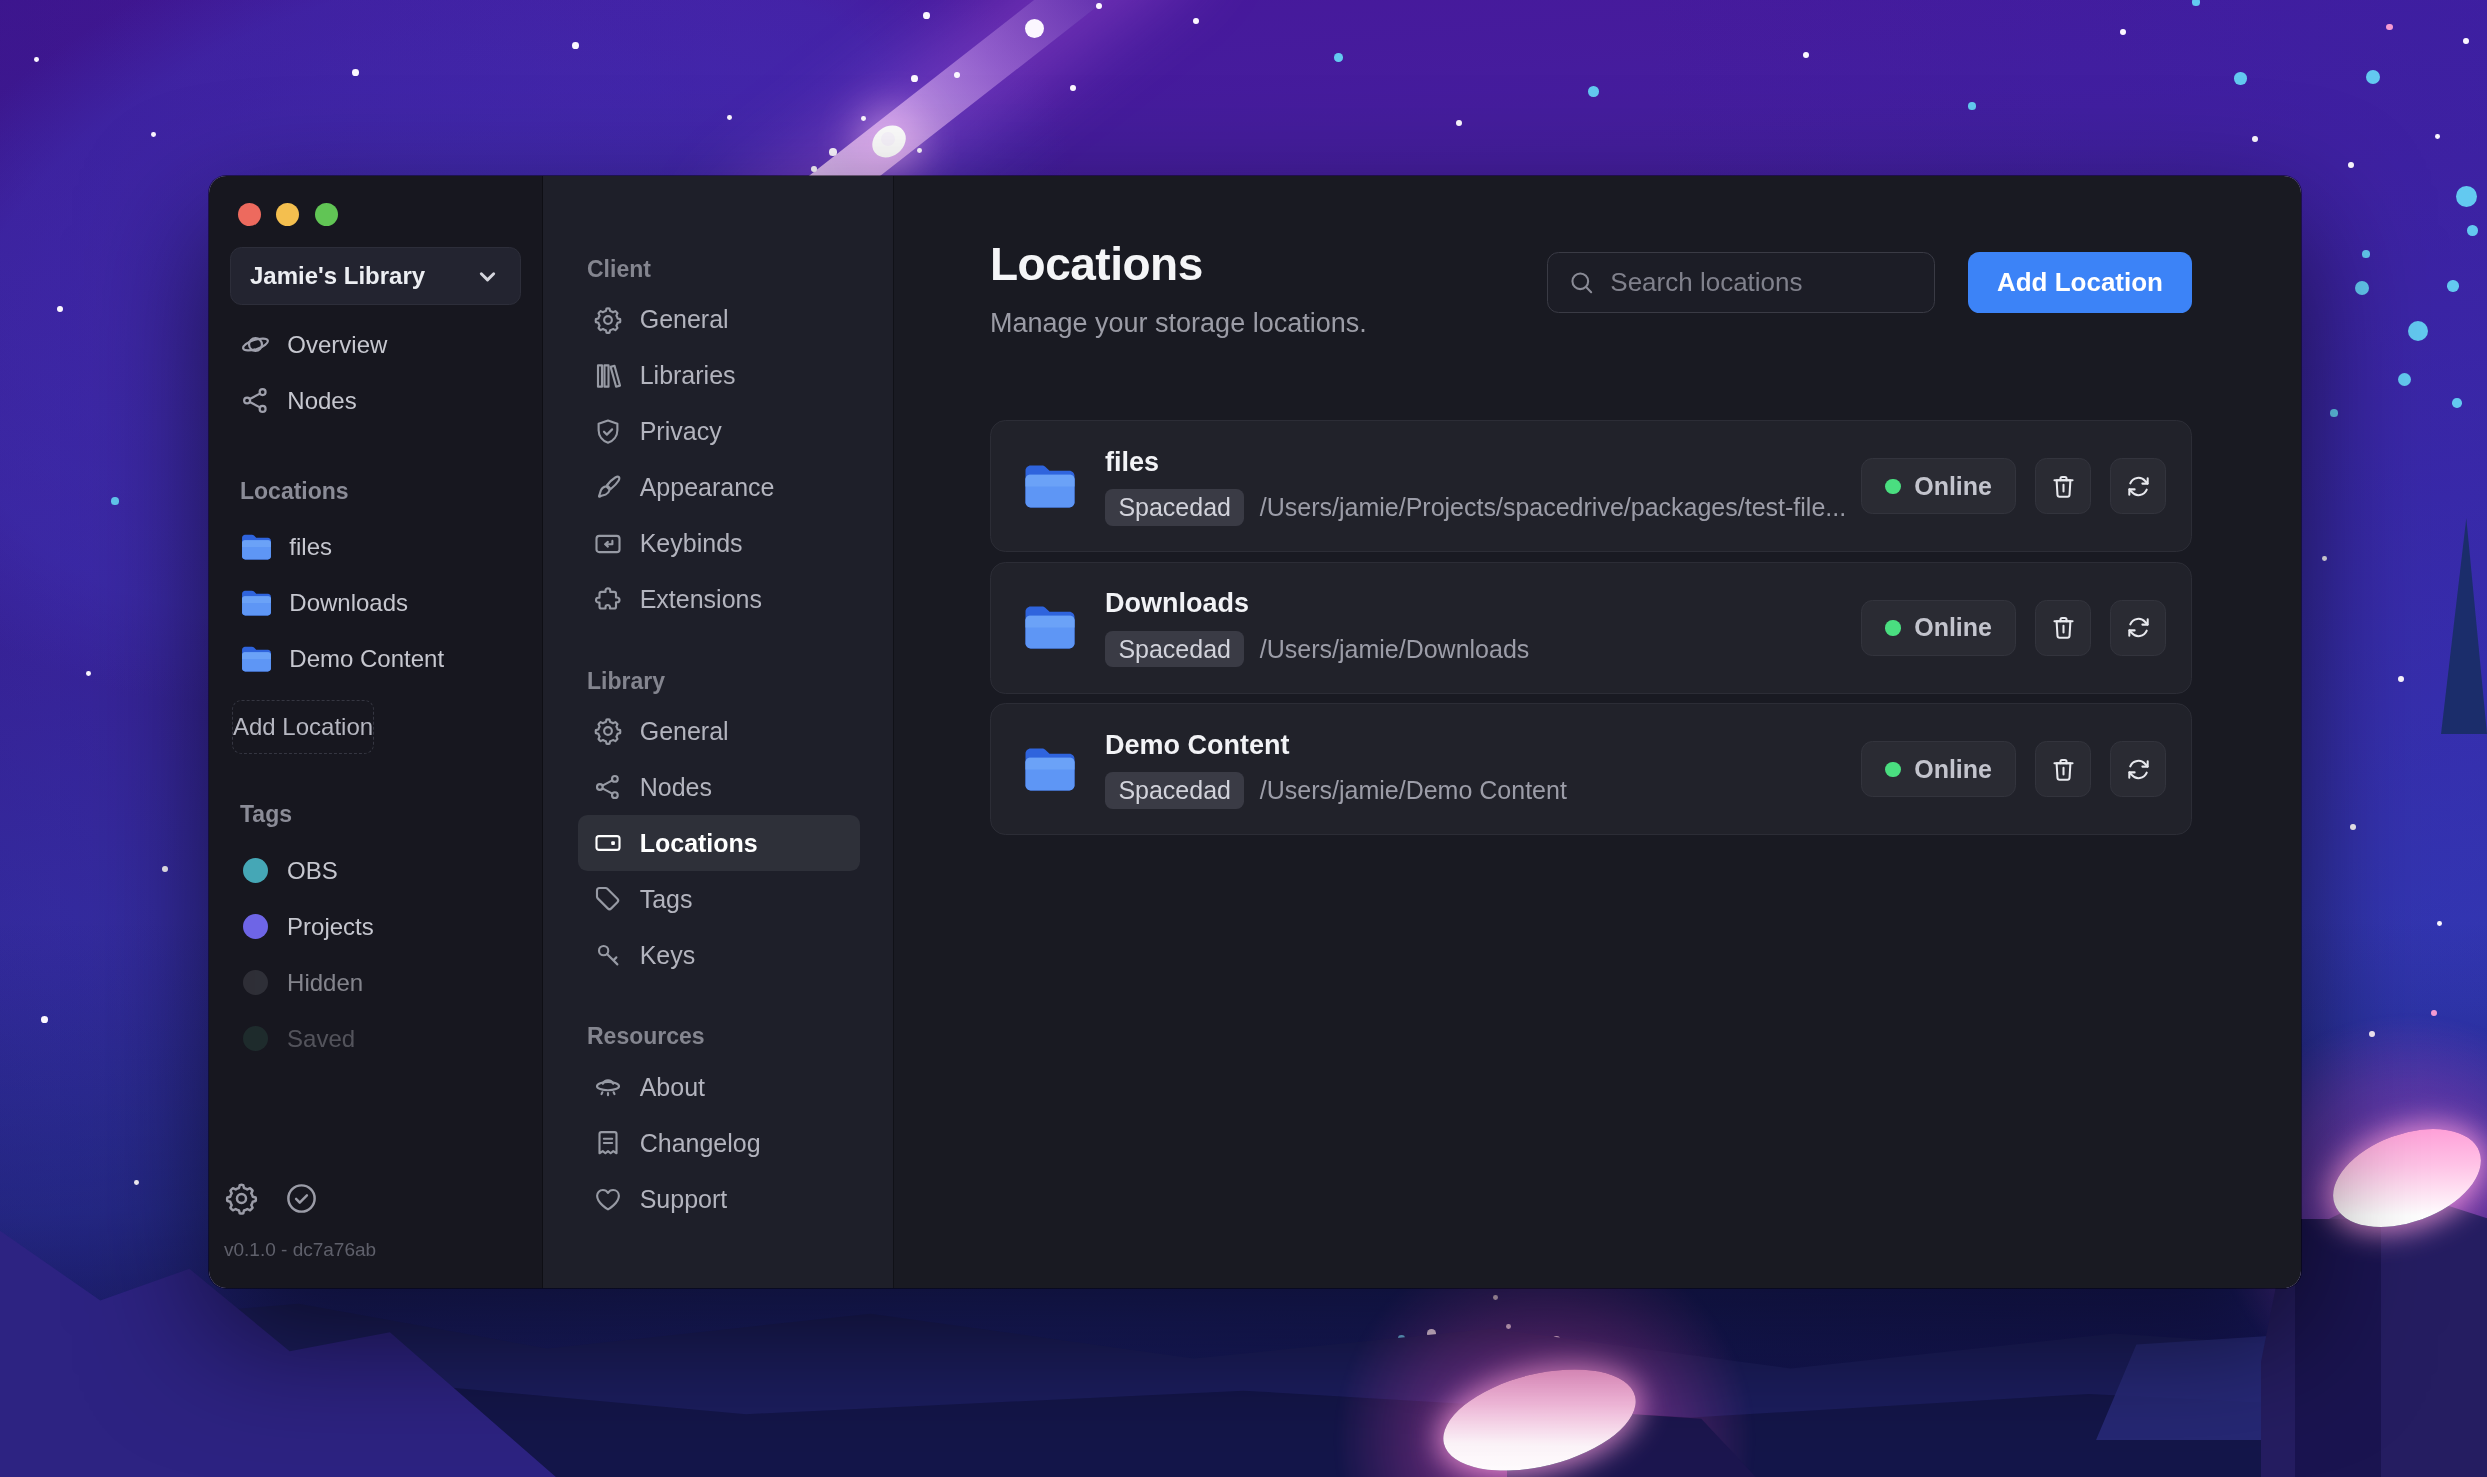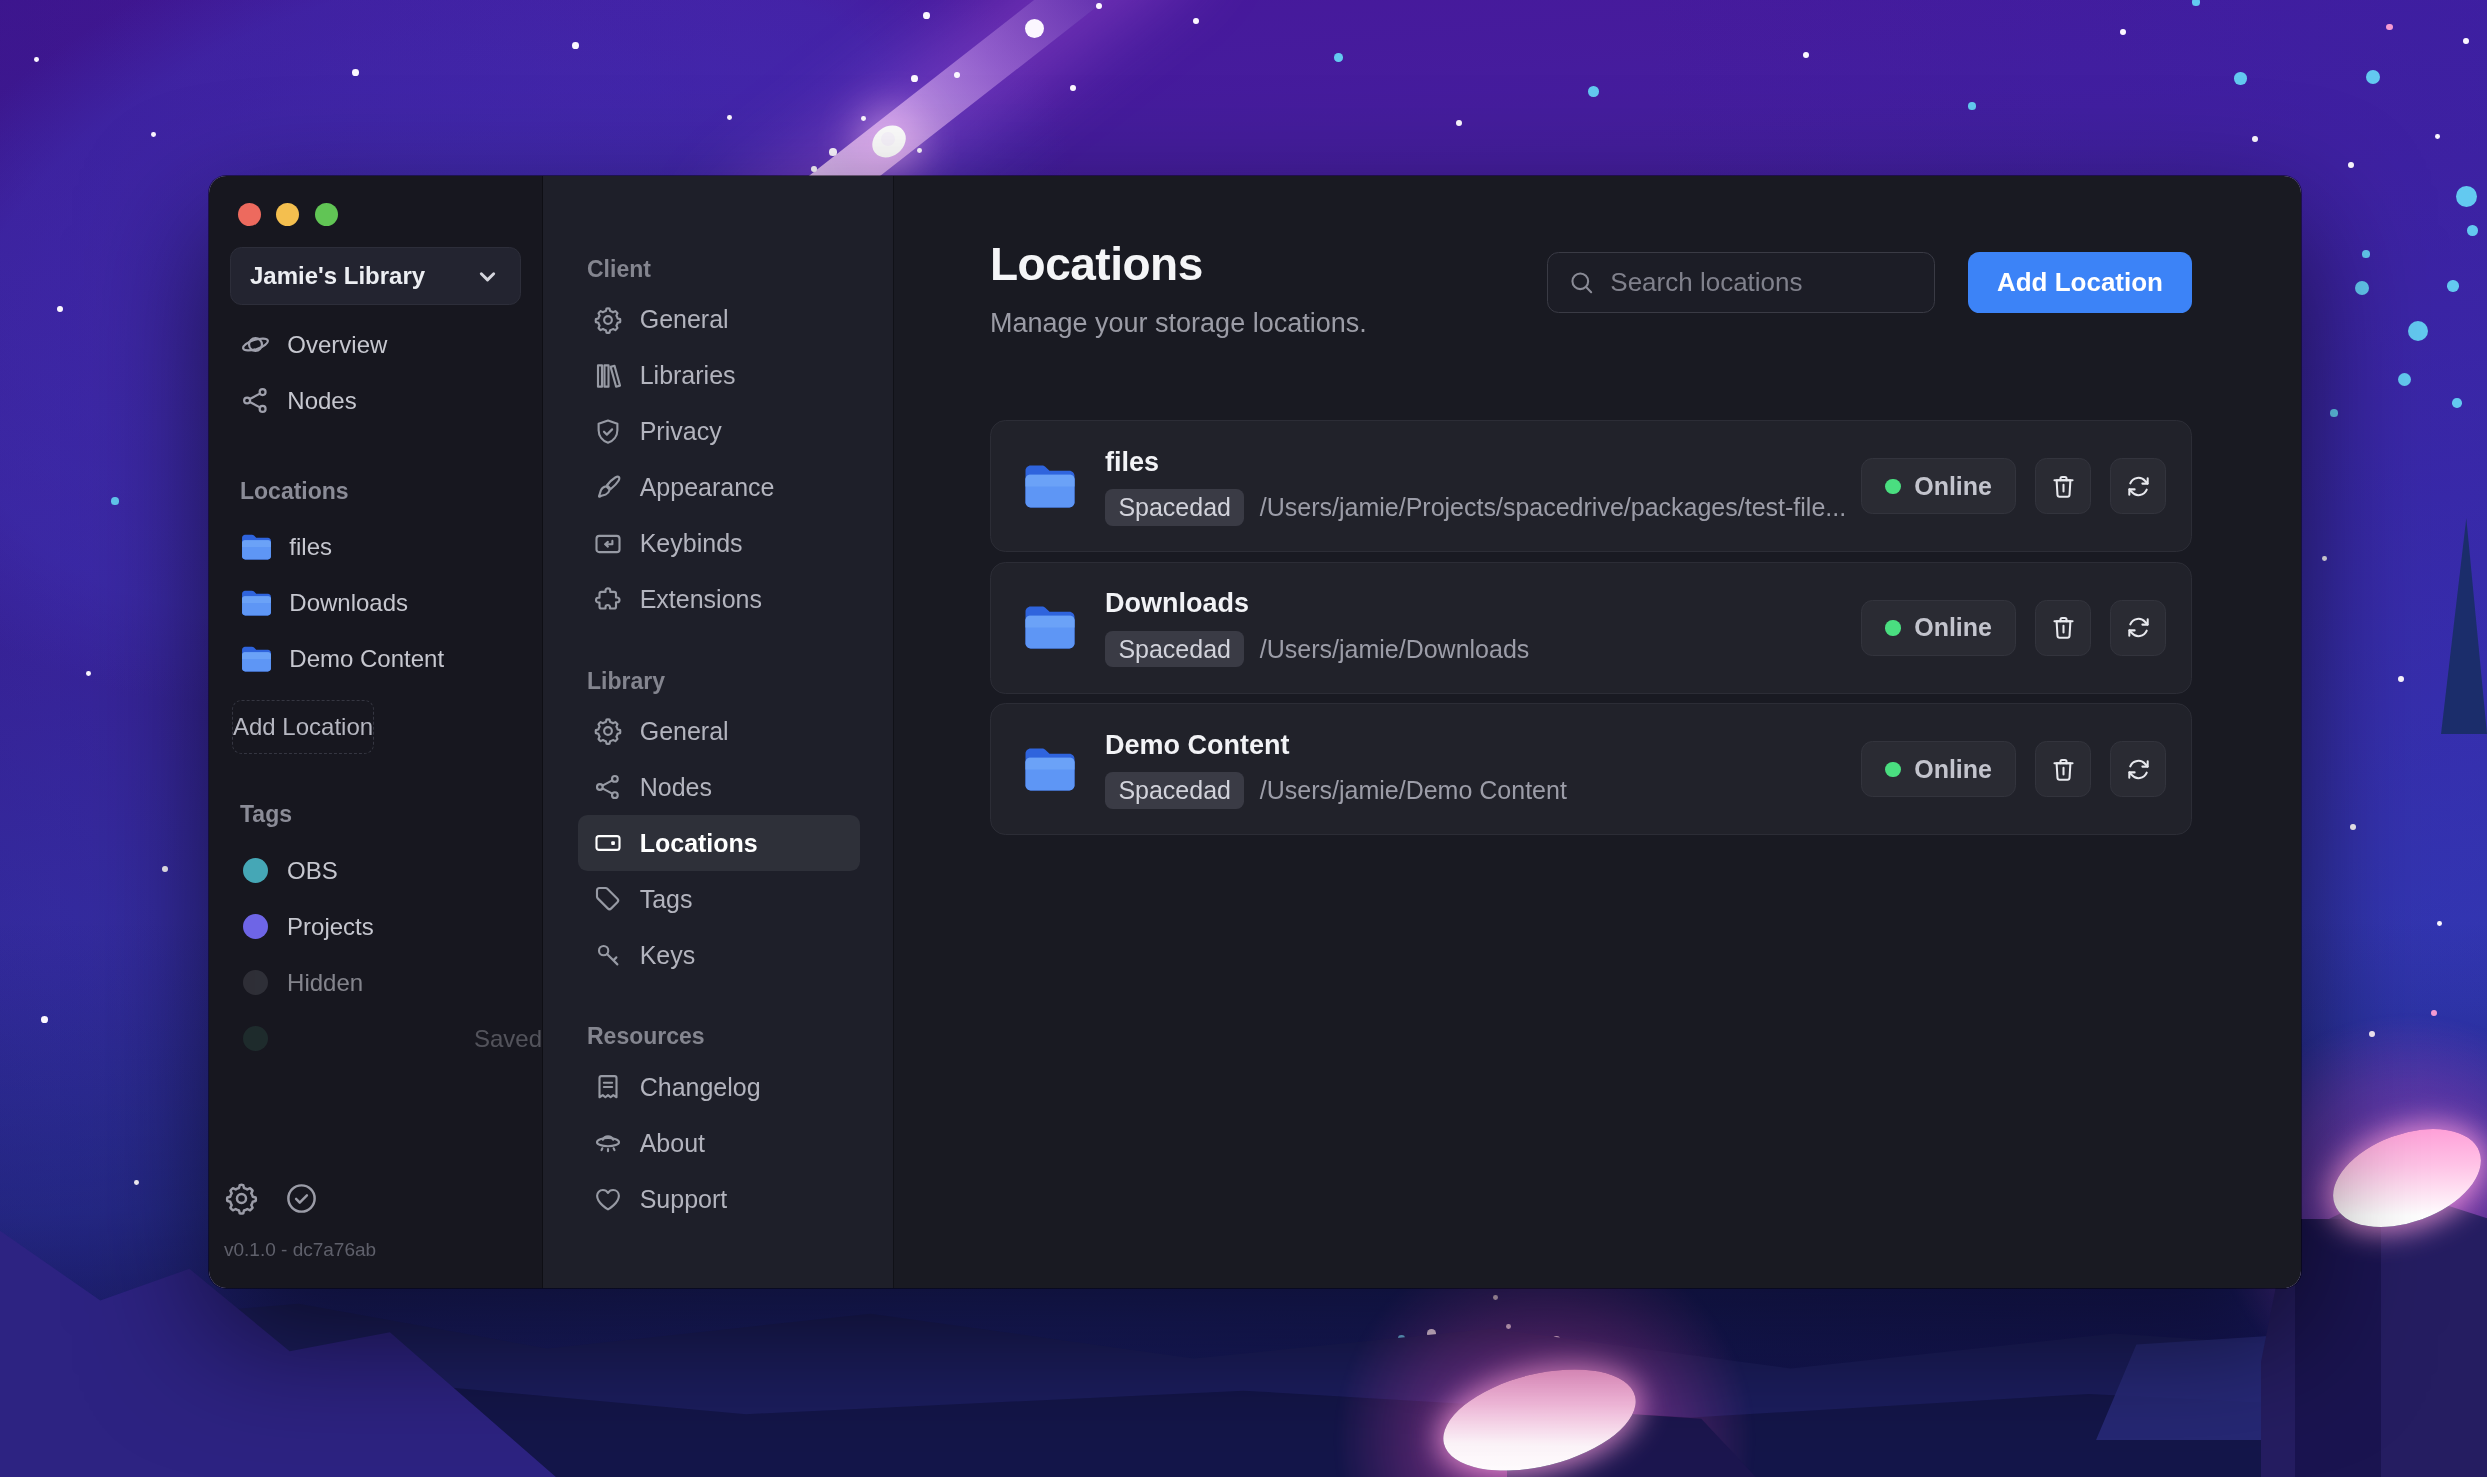--- a/index.html
+++ b/index.html
@@ -301,21 +301,21 @@
     <span class="lbl">OBS</span>
   </div>
           <div class="side-item" style="opacity: 1;">
     <span class="tag-dot" style="background: rgb(110, 101, 230);"></span>
     <span class="lbl">Projects</span>
   </div>
           <div class="side-item" style="opacity: 0.62;">
     <span class="tag-dot" style="background: rgb(61, 62, 70);"></span>
     <span class="lbl">Hidden</span>
   </div>
-          <div class="side-item" style="opacity: 0.34; justify-content: space-between;">
+          <div class="side-item" style="opacity: 0.34;">
     <span class="tag-dot" style="background: rgb(45, 82, 71);"></span>
     <span class="lbl">Saved</span>
   </div>
         </div>
 
       <div class="side-bottom">
         <div class="btns">
           <button class="ghost-btn">
               <svg viewBox="0 0 24 24" fill="none" stroke="currentColor" stroke-width="1.7" stroke-linecap="round" stroke-linejoin="round">
                 <path d="M10.8 2.8c.8-.2 1.6-.2 2.4 0l.5 2a7.3 7.3 0 0 1 2.3 1l1.9-.9c.7.5 1.2 1.1 1.7 1.7l-.9 1.9c.5.7.8 1.5 1 2.3l2 .5c.2.8.2 1.6 0 2.4l-2 .5a7.3 7.3 0 0 1-1 2.3l.9 1.9c-.5.7-1.1 1.2-1.7 1.7l-1.9-.9c-.7.5-1.5.8-2.3 1l-.5 2c-.8.2-1.6.2-2.4 0l-.5-2a7.3 7.3 0 0 1-2.3-1l-1.9.9c-.7-.5-1.2-1.1-1.7-1.7l.9-1.9a7.3 7.3 0 0 1-1-2.3l-2-.5c-.2-.8-.2-1.6 0-2.4l2-.5c.2-.8.5-1.6 1-2.3l-.9-1.9c.5-.7 1.1-1.2 1.7-1.7l1.9.9c.7-.5 1.5-.8 2.3-1Z"></path>
@@ -443,35 +443,35 @@
     <span class="lbl">Keys</span>
   </div>
           </div>
   </div>
         <div class="set-section">
     <div class="set-label">Resources</div>
     <div class="set-items">
             <div class="set-item">
     <span class="icon">
                 <svg viewBox="0 0 24 24" fill="none" stroke="currentColor" stroke-width="1.7" stroke-linecap="round" stroke-linejoin="round">
-                  <path d="M5.2 4.8c0-.8.7-1.5 1.5-1.5h10.6c.8 0 1.5.7 1.5 1.5V20.2l-2.6-1.7-2.1 1.7-2.1-1.7-2.1 1.7-2.1-1.7-2.6 1.7Z"></path>
-                  <path d="M8.7 8.6h6.6M8.7 12h6.6"></path>
-                </svg>
-              </span>
-    <span class="lbl">Changelog</span>
-  </div>
-            <div class="set-item">
-    <span class="icon">
-                <svg viewBox="0 0 24 24" fill="none" stroke="currentColor" stroke-width="1.7" stroke-linecap="round" stroke-linejoin="round">
                   <ellipse cx="12" cy="11.3" rx="8.8" ry="3.3"></ellipse>
                   <path d="M7.8 9.4a4.6 4.6 0 0 1 8.4 0"></path>
                   <path d="M7.5 16.2l-.7 1.5M12 16.8v1.7M16.5 16.2l.7 1.5"></path>
                 </svg>
               </span>
     <span class="lbl">About</span>
+  </div>
+            <div class="set-item">
+    <span class="icon">
+                <svg viewBox="0 0 24 24" fill="none" stroke="currentColor" stroke-width="1.7" stroke-linecap="round" stroke-linejoin="round">
+                  <path d="M5.2 4.8c0-.8.7-1.5 1.5-1.5h10.6c.8 0 1.5.7 1.5 1.5V20.2l-2.6-1.7-2.1 1.7-2.1-1.7-2.1 1.7-2.1-1.7-2.6 1.7Z"></path>
+                  <path d="M8.7 8.6h6.6M8.7 12h6.6"></path>
+                </svg>
+              </span>
+    <span class="lbl">Changelog</span>
   </div>
             <div class="set-item">
     <span class="icon">
                 <svg viewBox="0 0 24 24" fill="none" stroke="currentColor" stroke-width="1.7" stroke-linecap="round" stroke-linejoin="round">
                   <path d="M12 20.3S3.3 15.4 3.3 9.4c0-2.6 2-4.6 4.6-4.6 1.7 0 3.2.9 4.1 2.3a4.9 4.9 0 0 1 4.1-2.3c2.6 0 4.6 2 4.6 4.6 0 6-8.7 10.9-8.7 10.9Z"></path>
                 </svg>
               </span>
     <span class="lbl">Support</span>
   </div>
           </div>

